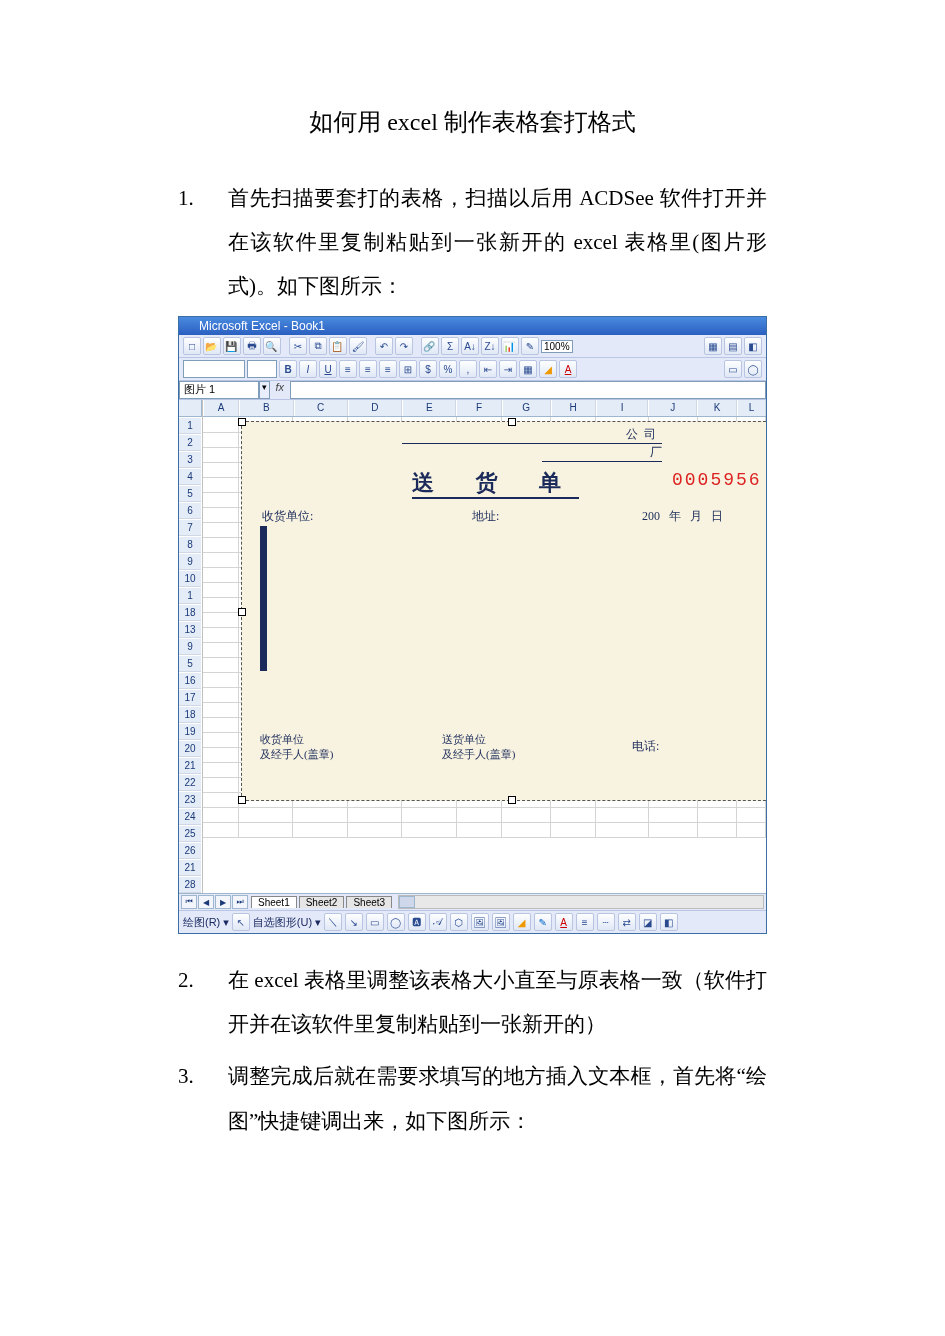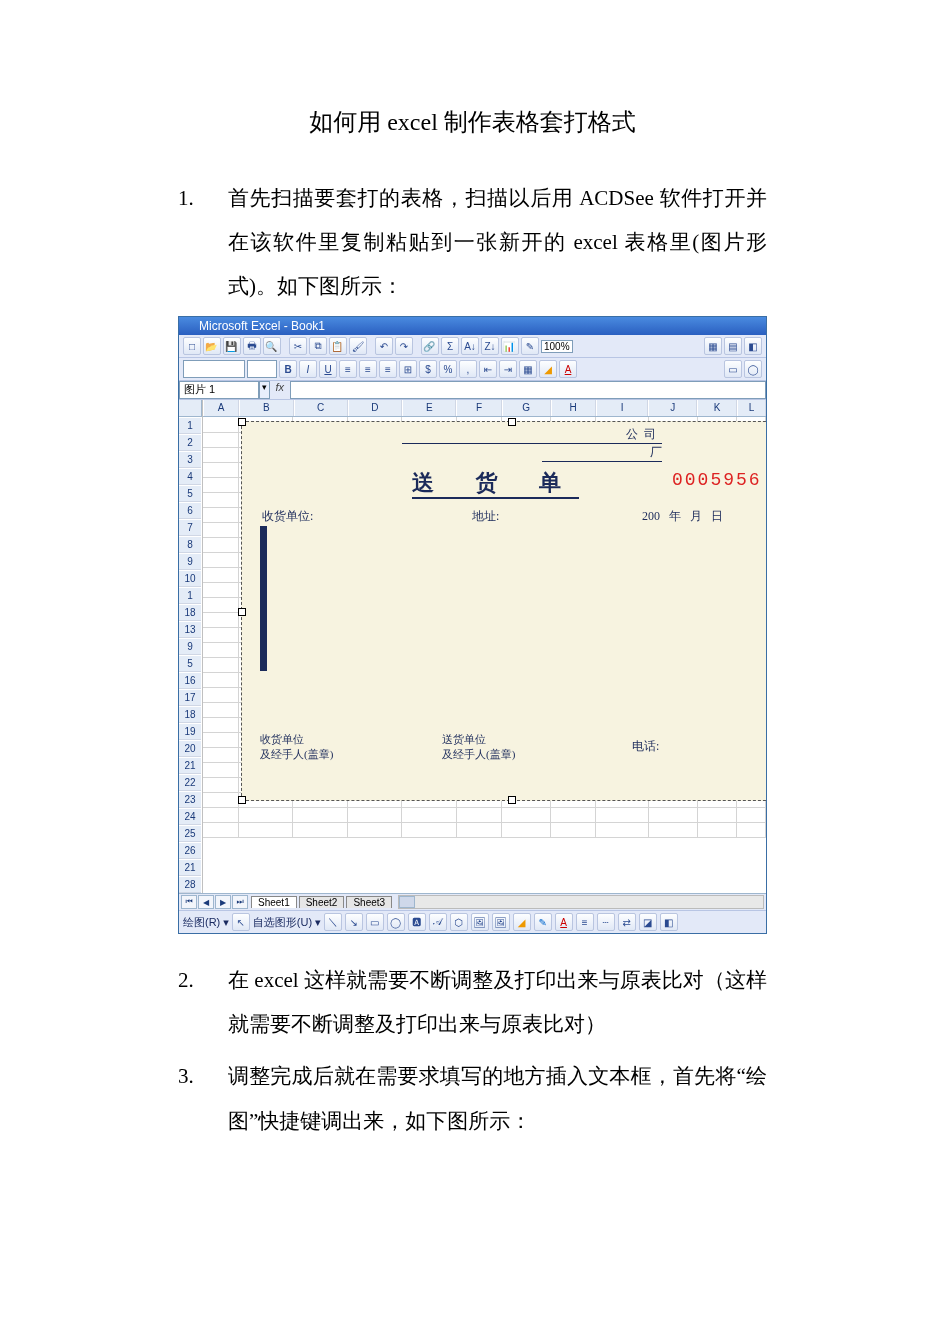--- a/index.html
+++ b/index.html
@@ -737,21 +737,21 @@
         <span class="tool-icon">◪</span>
         <span class="tool-icon">◧</span>
       </div>
 
     </div>
   </div>
 
   <ol class="steps">
     <li>
       <span class="num">2.</span>
-      <span class="txt">在 excel 这样就需要不断调整及打印出来与原表比对（这样就需要不断调整及打印出来与原表比对）</span>
+      <span class="txt">在 excel 表格里调整该表格大小直至与原表格一致（软件打开并在该软件里复制粘贴到一张新开的）</span>
     </li>
     <li>
       <span class="num">3.</span>
       <span class="txt">调整完成后就在需要求填写的地方插入文本框，首先将“绘图”快捷键调出来，如下图所示：</span>
     </li>
   </ol>
 
 </div>
 
 </body></html>

